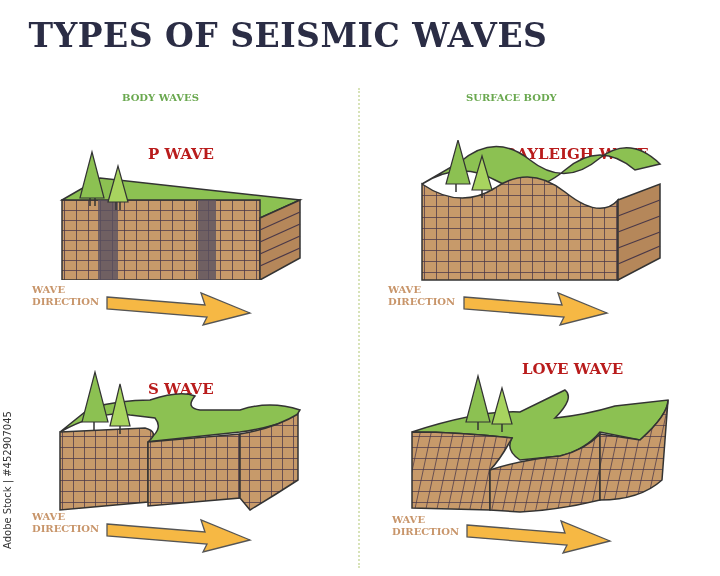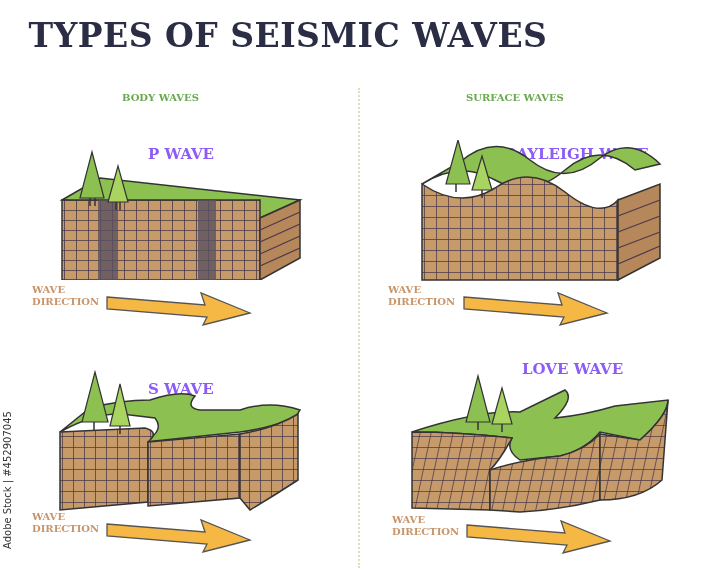--- a/index.html
+++ b/index.html
@@ -14,21 +14,21 @@
   }
   .section-title {
     position: absolute; font-weight: bold; font-size: 10px; color: #6aa84f;
     font-family: "DejaVu Serif", serif;
   }
   .divider {
     position: absolute; left: 358px; top: 88px; width: 0; height: 480px;
     border-left: 2px dotted #d8e3b8;
   }
   .wave-title {
-    position: absolute; font-weight: bold; font-size: 15px; color: #8b5cf6;
+    position: absolute; font-weight: bold; font-size: 15px; color: #b91c1c;
     font-family: "DejaVu Serif", serif;
   }
   .dir-label {
     position: absolute; font-weight: bold; font-size: 10px; color: #c8956a;
     text-align: left; line-height: 12px; font-family: "DejaVu Serif", serif;
   }
   .dir-label span { display: block; }
   .panel-svg { position: absolute; }
   .watermark {
     position: absolute; left: 2px; top: 400px; width: 20px; height: 160px;
@@ -36,21 +36,21 @@
     font-family: "DejaVu Sans", sans-serif; font-size: 10px; color: #333;
     text-align: center;
   }
 </style>
 </head>
 <body>
 
 <div class="title">TYPES OF SEISMIC WAVES</div>
 
 <div class="section-title" style="left:122px; top:92px;">BODY WAVES</div>
-<div class="section-title" style="left:466px; top:92px;">SURFACE WAVES</div>
+<div class="section-title" style="left:466px; top:92px;">SURFACE BODY</div>
 
 <div class="divider"></div>
 
 <div class="wave-title" style="left:148px; top:145px;">P WAVE</div>
 <svg class="panel-svg" style="left:40px; top:140px;" width="270" height="140" viewBox="0 0 270 140">
   <defs>
     <pattern id="gridP" width="12" height="10" patternUnits="userSpaceOnUse">
       <rect width="12" height="10" fill="#c79a6a"></rect>
       <path d="M0 0 H12 M0 0 V10" stroke="#4a3848" stroke-width="1.6"></path>
     </pattern>

